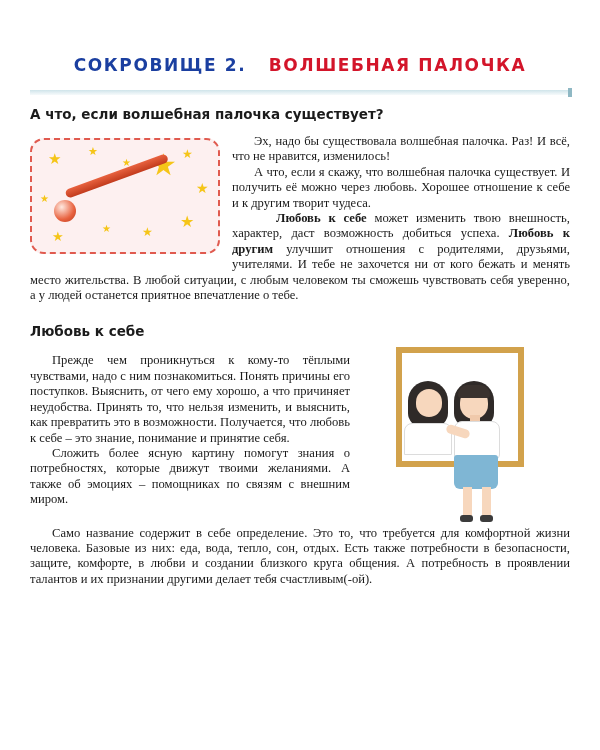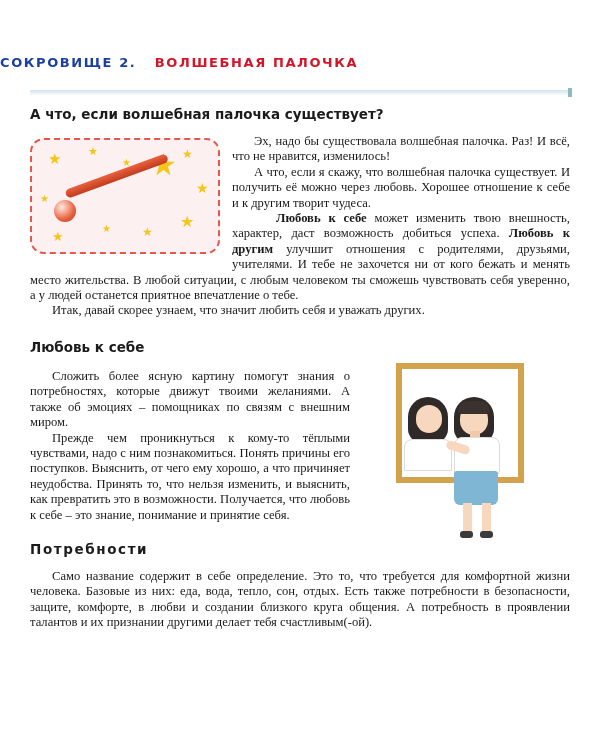--- a/index.html
+++ b/index.html
@@ -20,23 +20,24 @@
     height: 750px;
     box-sizing: border-box;
     padding: 0;
   }
   
   .chapter-head {
     position: absolute;
     top: 55px;
     left: 0;
     width: 600px;
+    text-align: center;
     font-family: "DejaVu Sans", sans-serif;
     font-weight: bold;
-    font-size: 13px;
+    font-size: 17px;
     letter-spacing: 1.6px;
     white-space: nowrap;
   }
   .chapter-head .part-a { color: #1b3fa0; }
   .chapter-head .part-b { color: #d3152a; }
 
   
   .rule-wrap {
     position: absolute;
     top: 88px;
@@ -269,21 +270,20 @@
         <span class="wand-bigstar">★</span>
         <div class="wand-stick"></div>
         <div class="wand-ball"></div>
       </div>
 
       <p>Эх, надо бы существовала волшебная палочка. Раз! И всё, что не нравится, изменилось!</p>
       <p>А что, если я скажу, что волшебная палочка существует. И получить её можно через любовь. Хорошее отношение к себе и к другим творит чудеса.</p>
       <p>
         <span style="display:inline-block; width:22px;"></span><span class="bold">Любовь к себе</span><span> может изменить твою внешность, характер, даст возможность добиться успеха. </span><span class="bold">Любовь к другим</span><span> улучшит отношения с родителями, друзьями, учителями. И тебе не захочется ни от кого бежать и менять место жительства. В любой ситуации, с любым человеком ты сможешь чувствовать себя уверенно, а у людей останется приятное впечатление о тебе.</span>
       </p>
-      <p>Итак, давай скорее узнаем, что значит любить себя и уважать других.</p>
       <div style="clear:both;"></div>
     </div>
 
     <div class="title-gap"></div>
     <h2 class="section-title">Любовь к себе</h2>
 
     <div class="mid">
 
       <div class="mirror-fig">
         <div class="mirror-frame">
@@ -300,24 +300,23 @@
           <div class="g-arm"></div>
           <div class="g-skirt"></div>
           <div class="g-leg-l"></div>
           <div class="g-leg-r"></div>
           <div class="g-shoe-l"></div>
           <div class="g-shoe-r"></div>
         </div>
       </div>
 
       <div class="mid-left">
+        <p>Прежде чем проникнуться к кому-то тёплыми чувствами, надо с ним познакомиться. Понять причины его поступков. Выяснить, от чего ему хорошо, а что причиняет неудобства. Принять то, что нельзя изменить, и выяснить, как превратить это в возможности. Получается, что любовь к себе – это знание, понимание и принятие себя.</p>
         <p>Сложить более ясную картину помогут знания о потребностях, которые движут твоими желаниями. А также об эмоциях – помощниках по связям с внешним миром.</p>
-        <p>Прежде чем проникнуться к кому-то тёплыми чувствами, надо с ним познакомиться. Понять причины его поступков. Выяснить, от чего ему хорошо, а что причиняет неудобства. Принять то, что нельзя изменить, и выяснить, как превратить это в возможности. Получается, что любовь к себе – это знание, понимание и принятие себя.</p>
       </div>
     </div>
 
     <div class="bottom">
-      <h2 class="section-title spaced-title">Потребности</h2>
       <p>Само название содержит в себе определение. Это то, что требуется для комфортной жизни человека. Базовые из них: еда, вода, тепло, сон, отдых. Есть также потребности в безопасности, защите, комфорте, в любви и создании близкого круга общения. А потребность в проявлении талантов и их признании другими делает тебя счастливым(-ой).</p>
     </div>
 
   </div>
 </div>
 
 </body></html>

